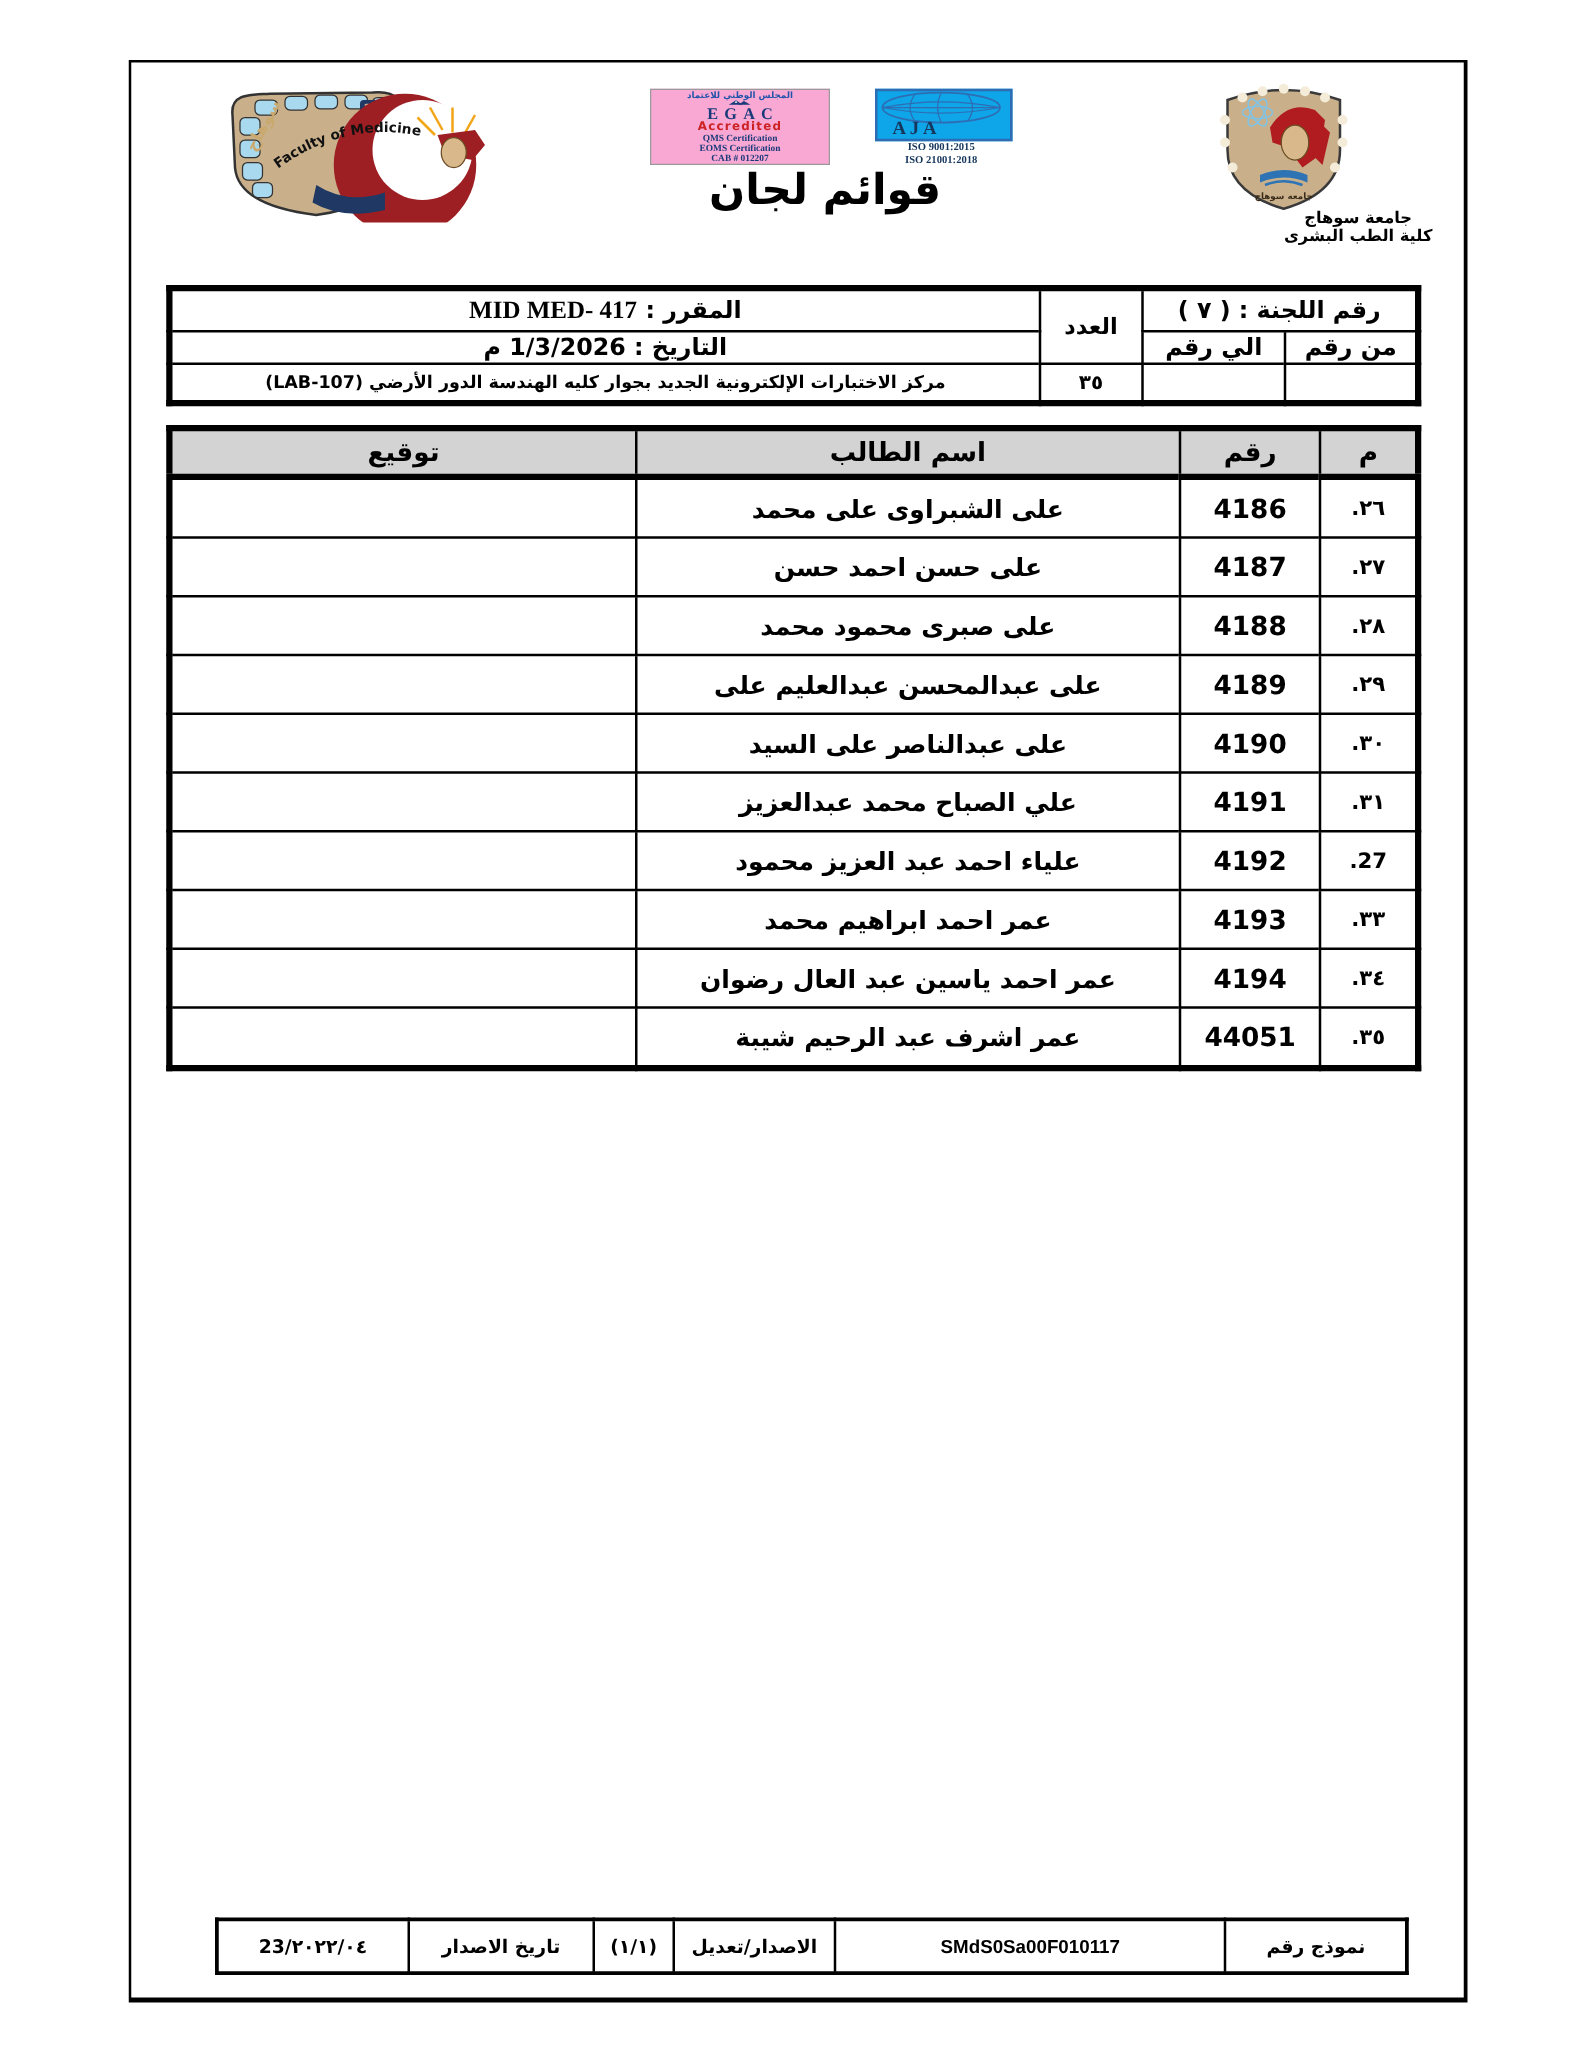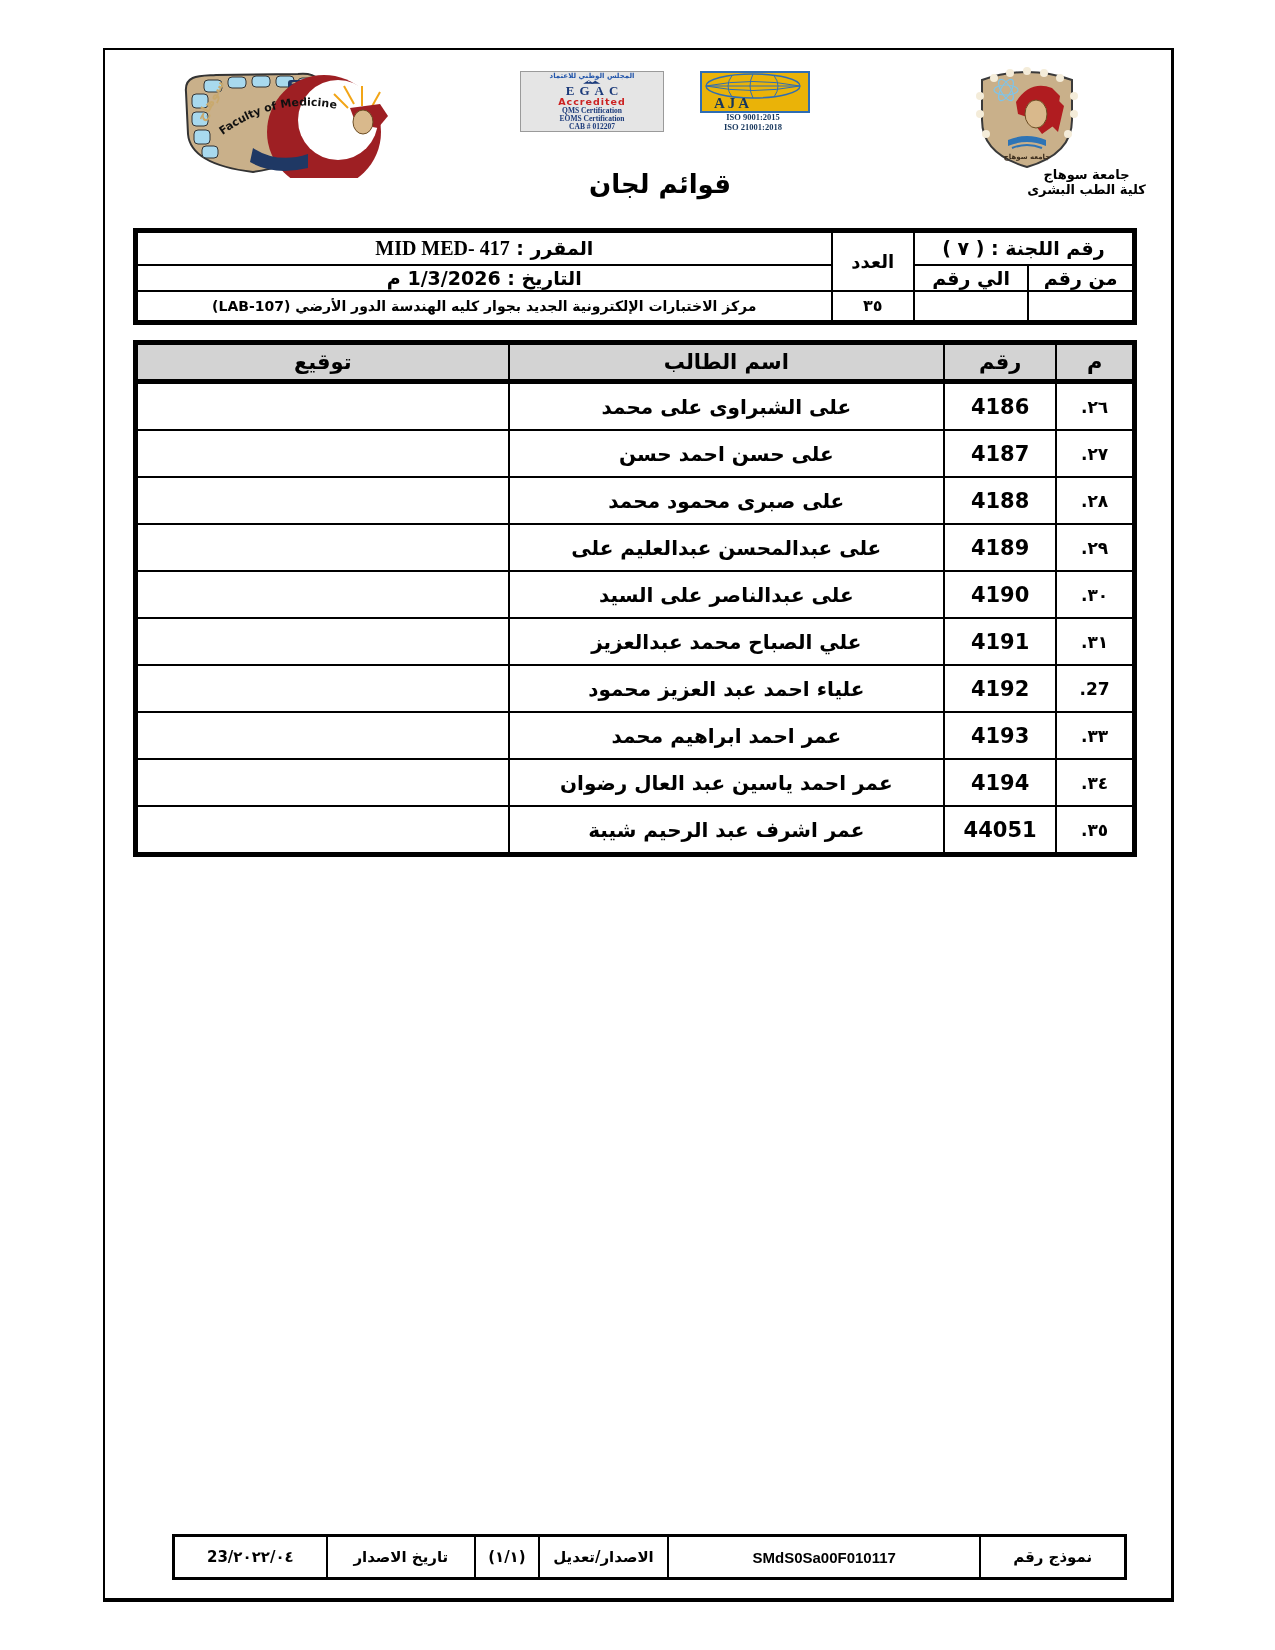--- a/index.html
+++ b/index.html
@@ -8,32 +8,32 @@
   .frame{position:absolute;left:103px;top:48px;width:1066px;height:1548px;
          border:2px solid #000;border-bottom:4px solid #000;border-right:3px solid #000;}
   .abs{position:absolute;}
   .b{font-weight:bold;}
   .ctr{text-align:center;}
   .serif{font-family:"Liberation Serif","DejaVu Serif",serif;}
 
   
   .dept{left:145px;top:182px;width:215px;font-size:18px;}
   .uni-name{left:1004px;top:168px;width:165px;font-size:13px;line-height:1.15;text-align:center;}
-  .title1{left:430px;top:132px;width:460px;font-size:26px;margin-top:37px;}
+  .title1{left:430px;top:132px;width:460px;font-size:34px;}
   .title2{left:310px;top:164px;width:700px;font-size:28px;}
 
   
   .egac-box{left:520px;top:71px;width:142px;height:59px;border:1px solid #9a9a9a;
             display:flex;flex-direction:column;align-items:center;justify-content:flex-start;
-            background:#e5e5e5;}
+            background:#f9a8d4;}
   .egac-arc{font-size:7px;color:#2255aa;line-height:1;margin-top:1px;}
   .egac-name{font-size:13px;letter-spacing:5px;color:#1b3a7a;line-height:1;margin-top:0px;text-indent:5px;}
   .egac-acc{font-size:9.5px;letter-spacing:1px;color:#cc2222;line-height:1.05;}
   .egac-lines{font-size:7.5px;color:#1b3a7a;line-height:1.08;text-align:center;}
-  .aja-box{left:700px;top:71px;width:106px;height:38px;border:2px solid #2e6db4;background:#eab308;overflow:hidden;}
+  .aja-box{left:700px;top:71px;width:106px;height:38px;border:2px solid #2e6db4;background:#0ea5e9;overflow:hidden;}
   .aja-name{position:absolute;left:12px;bottom:0px;font-size:15px;color:#16365c;letter-spacing:3px;line-height:1;}
   .aja-iso{left:686px;top:112px;width:134px;font-size:8.5px;color:#16365c;line-height:1.2;text-align:center;}
 
   
   table{border-collapse:collapse;table-layout:fixed;}
   .info-tbl{left:133px;top:228px;width:1004px;border:5px solid #000;}
   .info-tbl td{border:2px solid #000;text-align:center;vertical-align:middle;font-weight:bold;}
   .info-tbl .r1{height:34px;font-size:19px;}
   .info-tbl .r2{height:26px;font-size:19px;}
   .info-tbl .r3{height:32px;}

